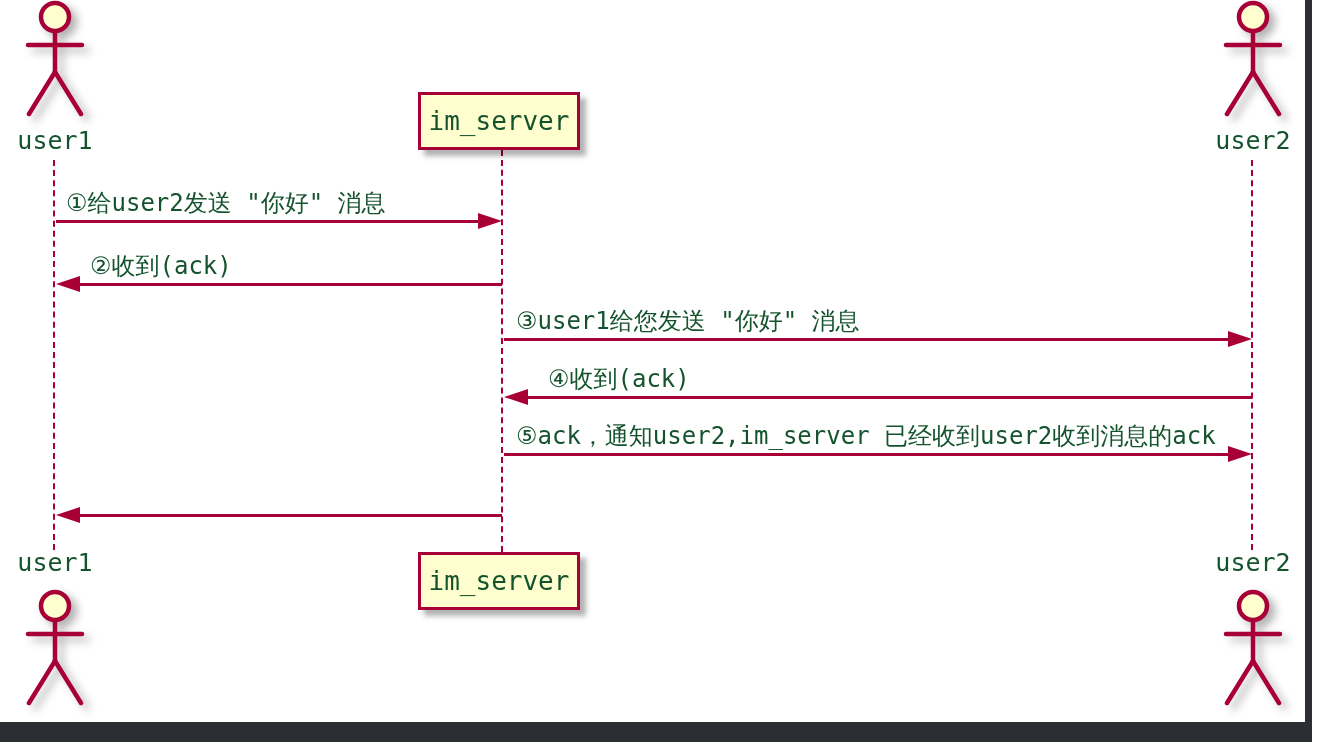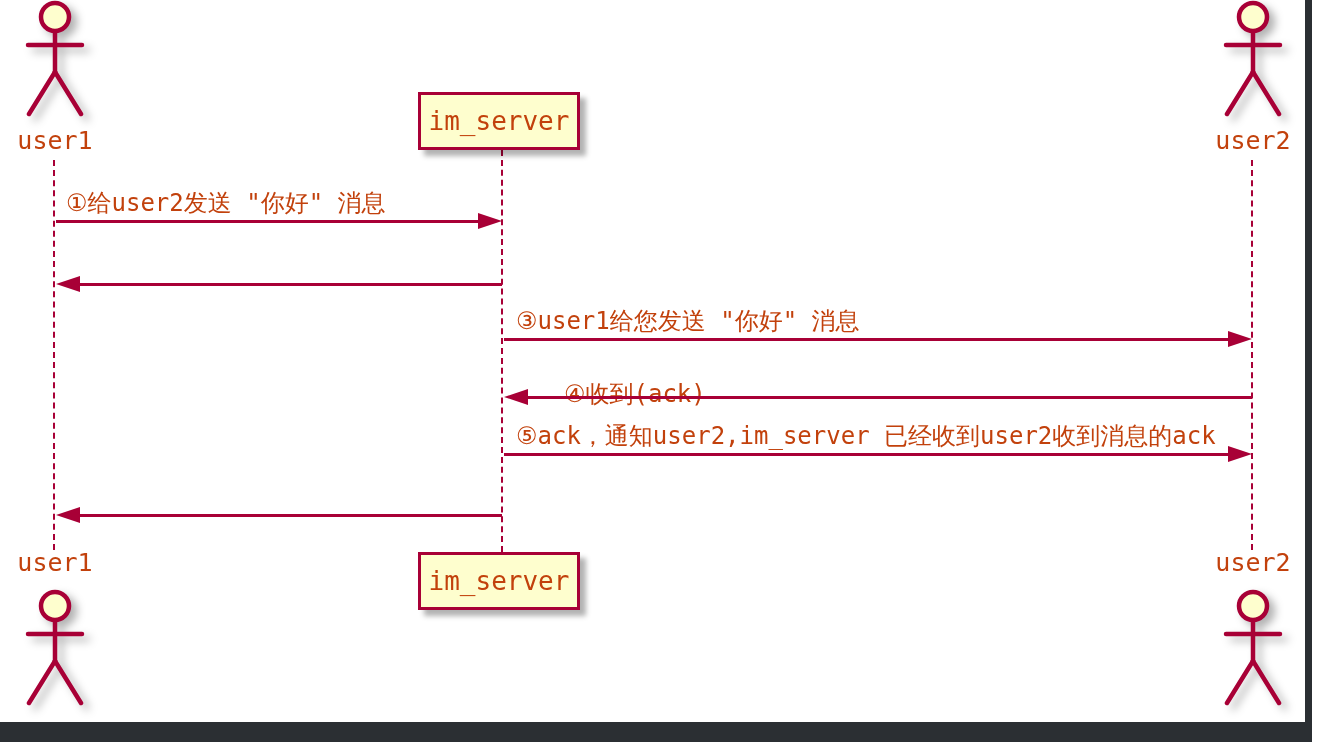--- a/index.html
+++ b/index.html
@@ -1,19 +1,19 @@
 <!DOCTYPE html>
 <html><head>
 <meta charset="utf-8">
 <style>
   html,body { margin:0; padding:0; background:#ffffff; }
   .stage {
     position:relative; width:1312px; height:742px; background:#ffffff;
     overflow:hidden; font-family:"DejaVu Sans Mono","DejaVu Sans",sans-serif;
-    color:#c2410c;
+    color:#14532d;
   }
   .frame-right  { position:absolute; left:1305px; top:0; width:15px; height:742px; background:#2b2f33; }
   .frame-bottom { position:absolute; left:0; top:722px; width:1320px; height:20px; background:#2b2f33; }
 
   .actor-figure { position:absolute; width:70px; height:118px;
     filter: drop-shadow(6px 5px 4px rgba(0,0,0,0.30)); }
   .actor-label { position:absolute; width:100px; text-align:center;
     font-size:25px; line-height:28px; white-space:nowrap; }
 
   .participant-box {
@@ -71,32 +71,33 @@
     <span>im_server</span>
   </div>
 
   <div class="msg">
     <div class="msg-label" style="left:66px; top:189px;">①给user2发送 "你好" 消息</div>
     <div class="msg-line" style="left:56px; top:220px; width:422px;"></div>
     <div class="ah ah-right" style="left:478px; top:213px;"></div>
   </div>
 
   <div class="msg">
+    <div class="msg-label" style="left:90px; top:252px;">②收到(ack)</div>
     <div class="msg-line" style="left:80px; top:283px; width:422px;"></div>
     <div class="ah ah-left" style="left:56px; top:276px;"></div>
   </div>
 
   <div class="msg">
     <div class="msg-label" style="left:516px; top:307px;">③user1给您发送 "你好" 消息</div>
     <div class="msg-line" style="left:504px; top:338px; width:724px;"></div>
     <div class="ah ah-right" style="left:1228px; top:331px;"></div>
   </div>
 
   <div class="msg">
-    <div class="msg-label" style="left:564px; top:365px;margin-top:15px;">④收到(ack)</div>
+    <div class="msg-label" style="left:548px; top:365px;">④收到(ack)</div>
     <div class="msg-line" style="left:528px; top:396px; width:724px;"></div>
     <div class="ah ah-left" style="left:504px; top:389px;"></div>
   </div>
 
   <div class="msg">
     <div class="msg-label" style="left:516px; top:422px;text-align:right;">⑤ack，通知user2,im_server 已经收到user2收到消息的ack</div>
     <div class="msg-line" style="left:504px; top:453px; width:724px;"></div>
     <div class="ah ah-right" style="left:1228px; top:446px;"></div>
   </div>
 

